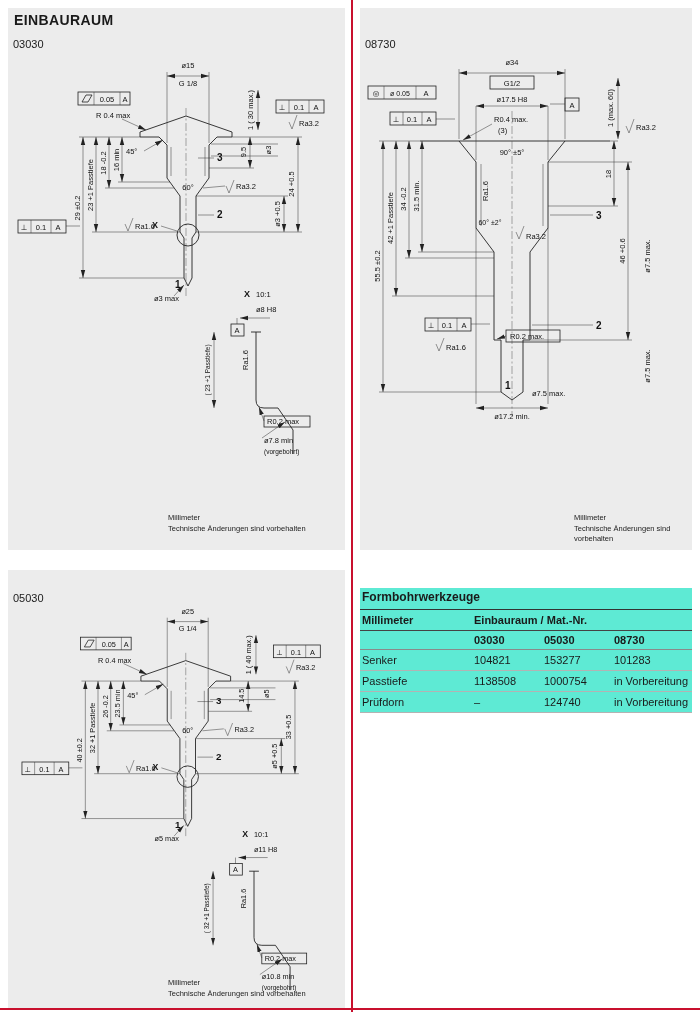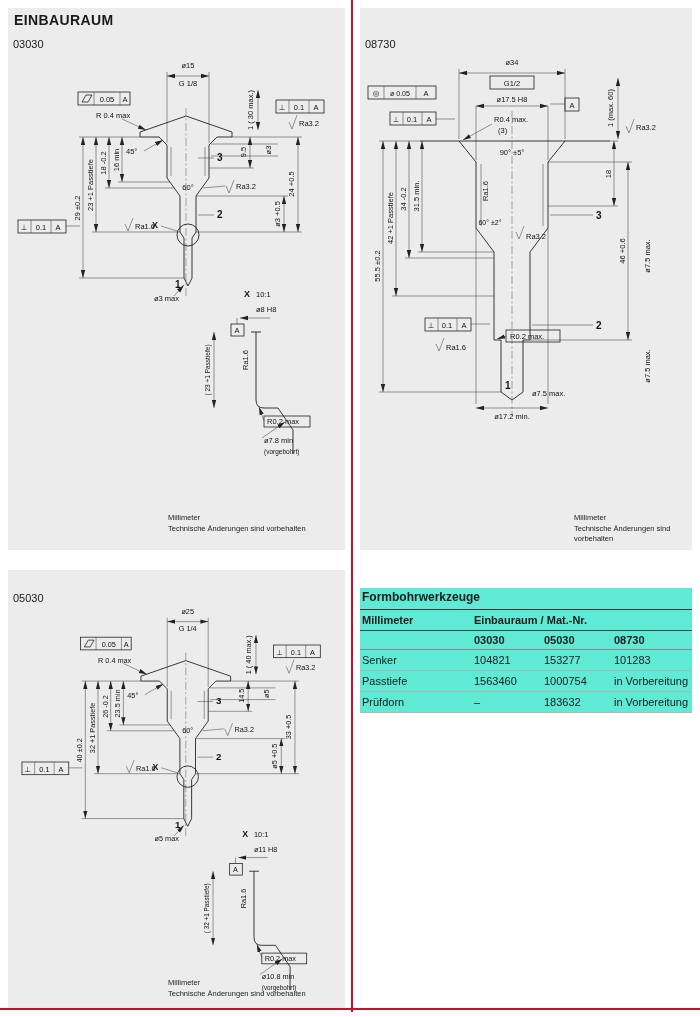--- a/index.html
+++ b/index.html
@@ -380,25 +380,25 @@
     </thead>
     <tbody>
       <tr>
         <td>Senker</td>
         <td>104821</td>
         <td>153277</td>
         <td>101283</td>
       </tr>
       <tr>
         <td>Passtiefe</td>
-        <td>1563460</td>
+        <td>1138508</td>
         <td>1000754</td>
         <td>in Vorbereitung</td>
       </tr>
       <tr>
         <td>Prüfdorn</td>
         <td>–</td>
-        <td>183632</td>
+        <td>124740</td>
         <td>in Vorbereitung</td>
       </tr>
     </tbody>
   </table>
 </div>
 
 </body></html>

